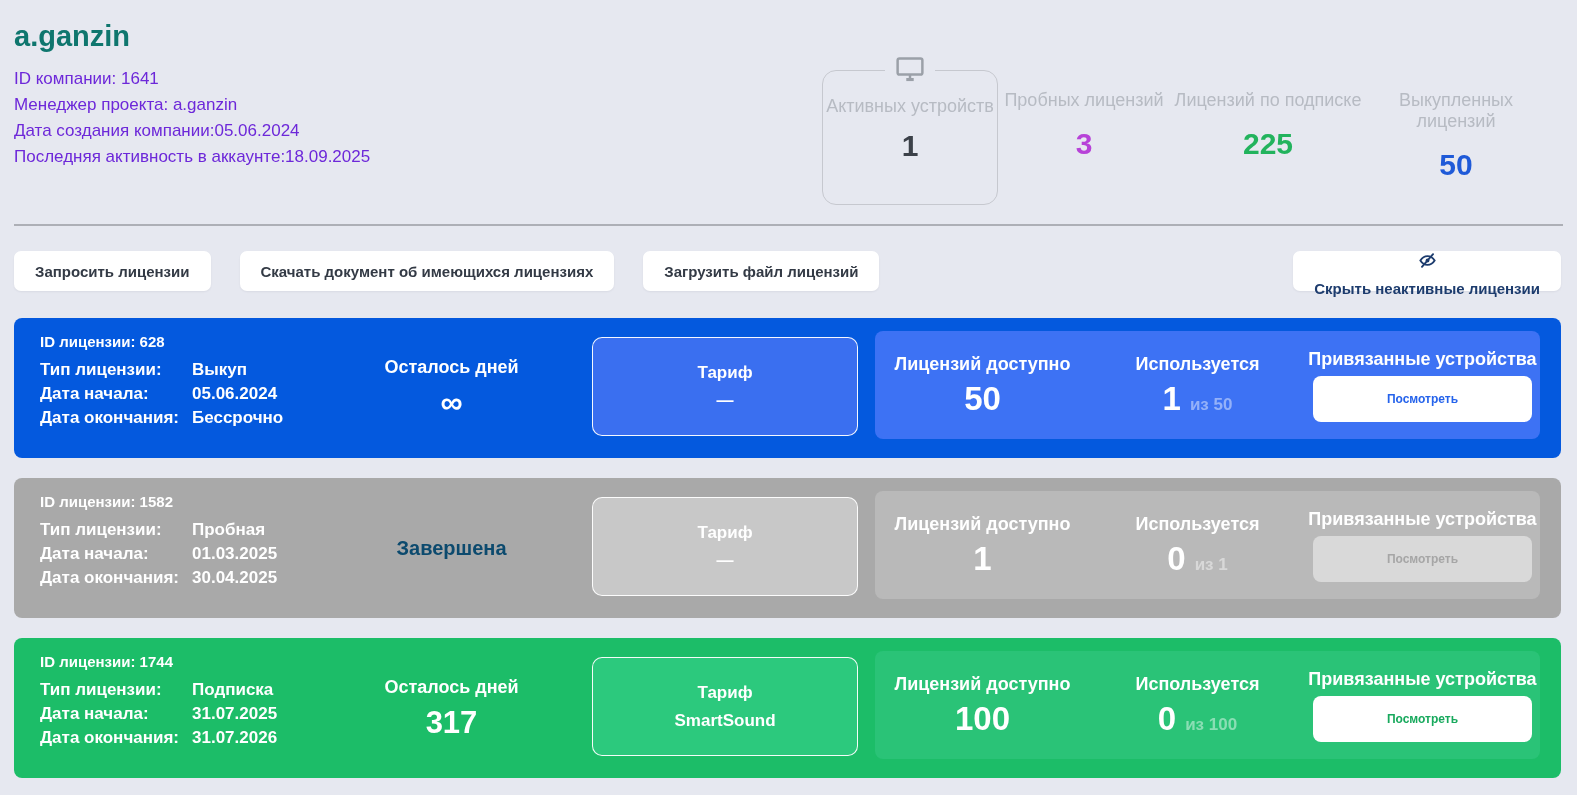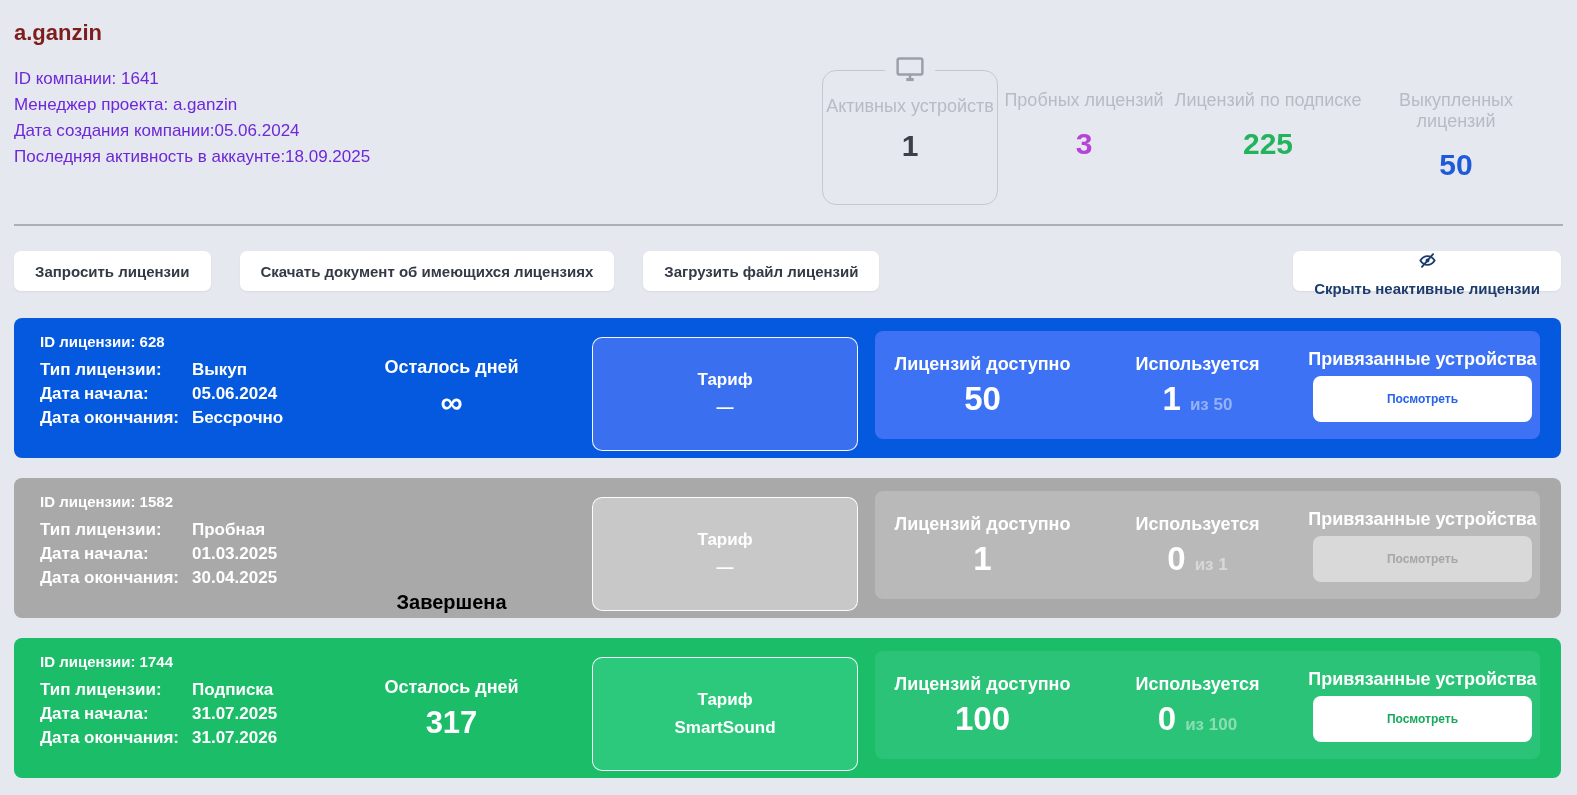--- a/index.html
+++ b/index.html
@@ -1,21 +1,21 @@
 <!DOCTYPE html>
 <html><head>
 <meta charset="utf-8">
 <style>
   * { margin:0; padding:0; box-sizing:border-box; }
   html,body { background:#d9dce5; }
   body { font-family:"Liberation Sans","DejaVu Sans",sans-serif; }
   .page { position:relative; width:1577px; height:795px; background:#e6e8f0; overflow:hidden; }
 
   
-  .page-title { position:absolute; left:14px; top:20px; font-size:22px; font-weight:bold; color:#7f1d1d; }
+  .page-title { position:absolute; left:14px; top:20px; font-size:29px; font-weight:bold; color:#0f766e; }
   .company-info { position:absolute; left:14px; top:66px; font-size:17px; line-height:26px; color:#6d28d9; }
 
   .stats { position:absolute; left:822px; top:70px; display:flex; }
   .stat { text-align:center; }
   .stat-label { font-size:18px; line-height:21px; color:#b7bbc3; margin-top:20px; }
   .stat-value { font-size:30px; font-weight:bold; margin-top:16px; }
   .stat.boxed { position:relative; width:176px; height:135px; border:1px solid #c6c8cf; border-radius:14px; }
   .stat.boxed .stat-label { margin-top:25px; }
   .stat.boxed .stat-value { margin-top:12px; }
   .stat.col2 { width:172px; } .stat.col3 { width:196px; } .stat.col4 { width:180px; }
@@ -37,21 +37,21 @@
   .card.c1 { top:318px; } .card.c2 { top:478px; } .card.c3 { top:638px; }
   .card-id { position:absolute; left:26px; top:15px; font-size:15px; font-weight:600; }
   .card-info { position:absolute; left:26px; top:40px; font-size:17px; font-weight:bold; line-height:24px; }
   .card-info .row { display:flex; }
   .card-info .lbl { width:152px; }
   .card-status { position:absolute; left:345px; top:0; width:185px; height:100%;
                  display:flex; flex-direction:column; align-items:center; justify-content:center; gap:9px; }
   .status-title { font-size:18px; font-weight:bold; }
   .status-value { font-size:31px; font-weight:bold; line-height:32px; }
   .card.done .status-value { font-size:20px; }
-  .tariff-box { position:absolute; left:578px; top:19px; width:266px; height:114px;
+  .tariff-box { position:absolute; left:578px; top:19px; width:266px; height:99px;
                 border:1px solid rgba(255,255,255,0.95); border-radius:10px;
                 display:flex; flex-direction:column; align-items:center; justify-content:center; gap:8px;
                 font-size:17px; font-weight:bold; }
   .card-panel { position:absolute; left:861px; top:13px; width:665px; height:108px; border-radius:8px;
                 display:flex; align-items:center; }
   .panel-col { text-align:center; }
   .panel-col.a { width:215px; } .panel-col.b { width:215px; } .panel-col.d { flex:1; }
   .panel-title { font-size:18px; font-weight:bold; margin-bottom:6px; }
   .panel-value { font-size:33px; font-weight:bold; line-height:36px; }
   .used-wrap { display:flex; align-items:baseline; justify-content:center; gap:9px; }
@@ -169,21 +169,21 @@
         </div>
       <div class="row">
           <span class="lbl">Дата начала:</span>
           <span class="val">01.03.2025</span>
         </div>
       <div class="row">
           <span class="lbl">Дата окончания:</span>
           <span class="val">30.04.2025</span>
         </div>
     </div>
-    <div class="card-status" style="color: #000000; justify-content: flex-end;">
+    <div class="card-status" style="color: #0c4a6e;">
       <div class="status-value">Завершена</div>
     </div>
     <div class="tariff-box" style="background: rgb(200, 200, 200);">
       <div>Тариф</div>
       <div>—</div>
     </div>
     <div class="card-panel" style="background: rgb(185, 185, 185);">
       <div class="panel-col a">
         <div class="panel-title">Лицензий доступно</div>
         <div class="panel-value">1</div>

